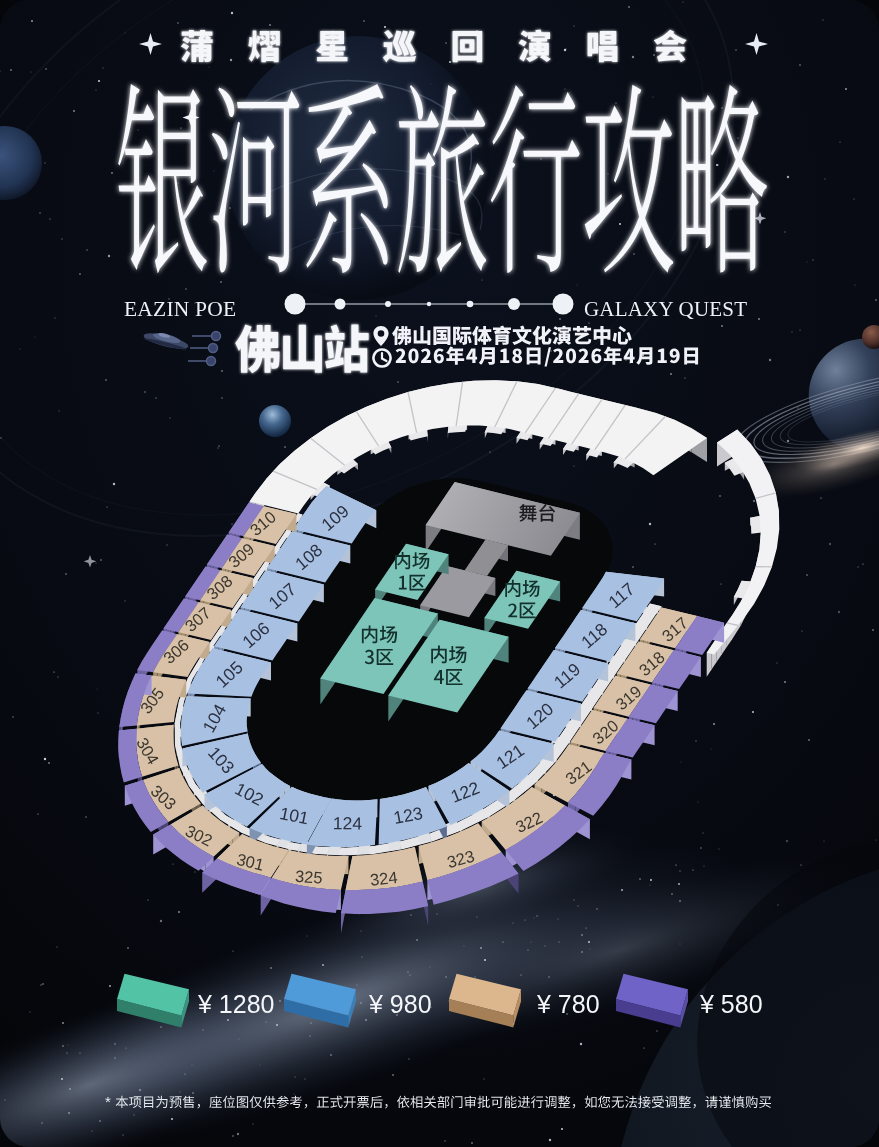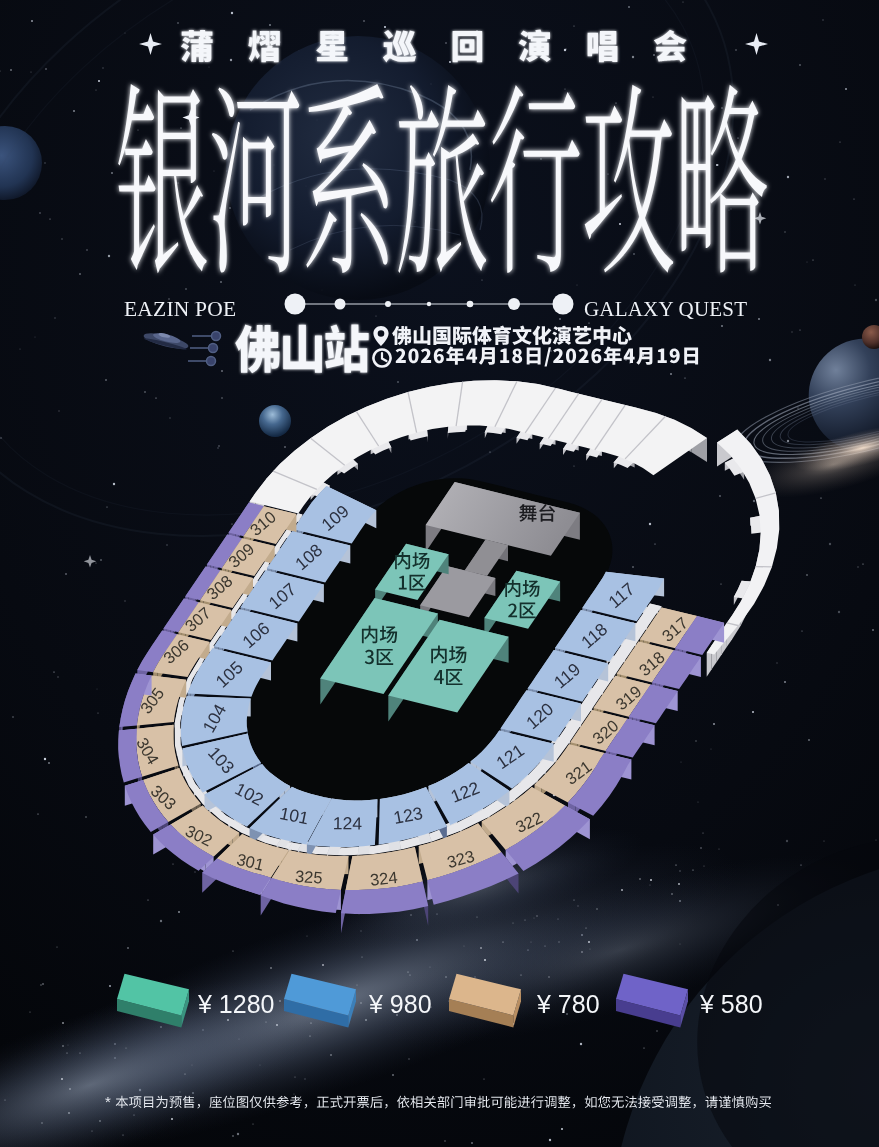--- a/index.html
+++ b/index.html
@@ -1,15 +1,15 @@
 <!DOCTYPE html>
 <html><head><meta charset="utf-8">
 <style>
 html,body{margin:0;padding:0;background:#04060a;}
-#page{position:relative;width:879px;height:1147px;overflow:hidden;}
+#page{position:relative;width:879px;height:1147px;overflow:hidden;border-radius:29px;}
 svg{display:block}
 </style></head>
 <body>
 <div id="page">
 <svg width="879" height="1147" viewBox="0 0 879 1147" xmlns="http://www.w3.org/2000/svg">
 <defs>
 <radialGradient id="skyGrad" cx="50%" cy="22%" r="85%">
  <stop offset="0%" stop-color="#0c1220" stop-opacity="0.85"></stop>
  <stop offset="45%" stop-color="#0a0e18" stop-opacity="0.7"></stop>
  <stop offset="100%" stop-color="#04060a" stop-opacity="0.9"></stop>

